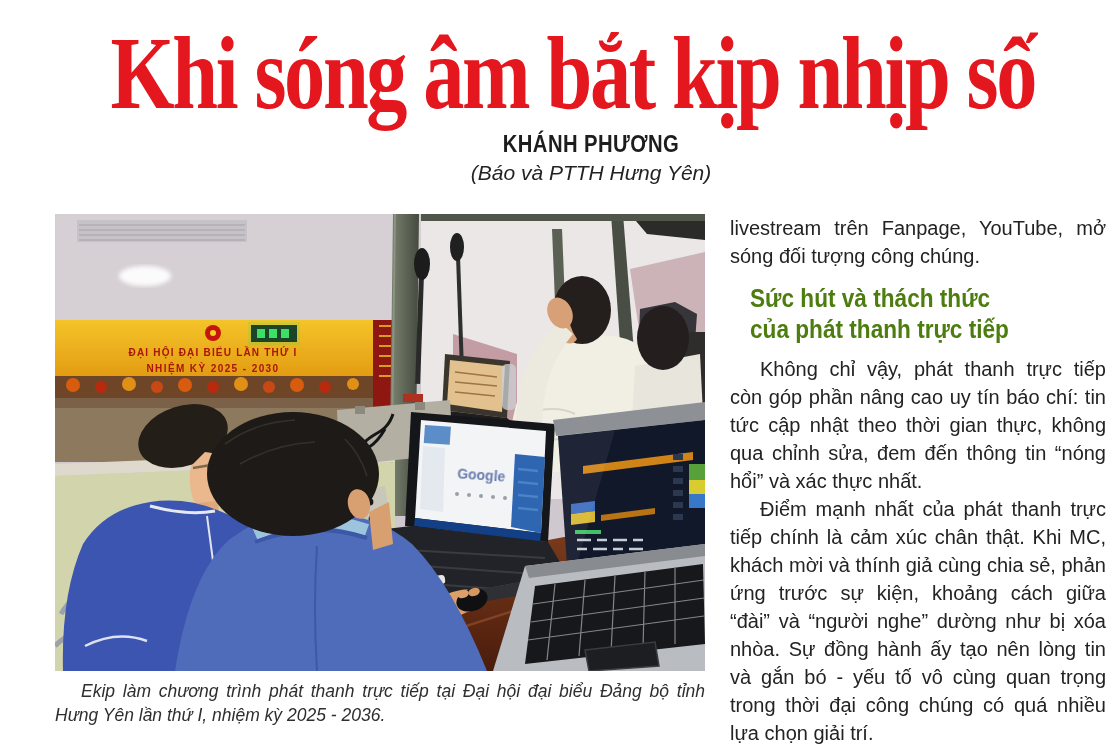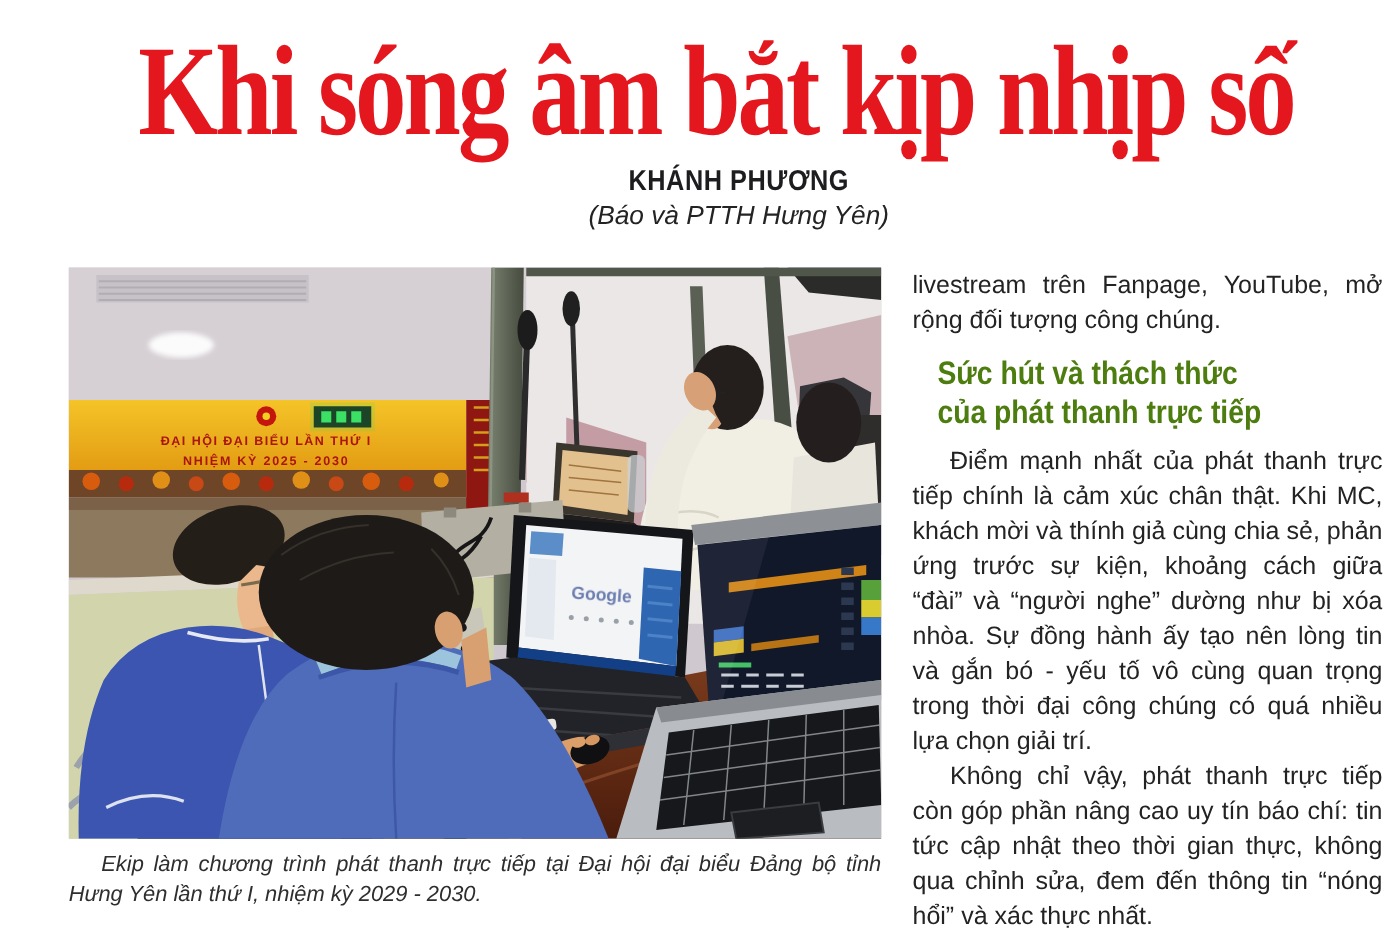--- a/index.html
+++ b/index.html
@@ -303,28 +303,28 @@
           <path d="M120,457 Q135,360 175,325 Q215,295 262,297 Q322,300 357,330 Q397,370 432,457 Z" fill="#4f6cba"></path>
           <path d="M200,320 Q257,296 312,316" stroke="#9cc4dc" stroke-width="12" fill="none"></path>
           <path d="M200,328 Q257,306 312,324" stroke="#3c57a8" stroke-width="4" fill="none"></path>
           <path d="M262,332 Q258,392 262,457" stroke="#3e58a6" stroke-width="2" fill="none"></path>
           <ellipse cx="238" cy="260" rx="86" ry="62" fill="#1e1a17"></ellipse>
           <path d="M170,230 Q200,208 240,206 M185,250 Q220,230 260,228 M290,225 Q305,240 312,262" stroke="#35302a" stroke-width="1.6" fill="none"></path>
           <ellipse cx="304" cy="290" rx="11" ry="15" fill="#d8a070" transform="rotate(-12 304 290)"></ellipse>
           <polygon points="314,298 334,288 338,330 318,336" fill="#d8a070"></polygon>
         </g>
       </svg>
-      <figcaption>Ekip làm chương trình phát thanh trực tiếp tại Đại hội đại biểu Đảng bộ tỉnh Hưng Yên lần thứ I, nhiệm kỳ 2029 - 2030.</figcaption>
+      <figcaption>Ekip làm chương trình phát thanh trực tiếp tại Đại hội đại biểu Đảng bộ tỉnh Hưng Yên lần thứ I, nhiệm kỳ 2025 - 2036.</figcaption>
     </figure>
 
     <div class="col-right">
-      <p>livestream trên Fanpage, YouTube, mở rộng đối tượng công chúng.</p>
+      <p>livestream trên Fanpage, YouTube, mở sóng đối tượng công chúng.</p>
       <h2 class="subhead">
         <span>Sức hút và thách thức</span>
         <span>của phát thanh trực tiếp</span>
       </h2>
+      <p class="indent">Không chỉ vậy, phát thanh trực tiếp còn góp phần nâng cao uy tín báo chí: tin tức cập nhật theo thời gian thực, không qua chỉnh sửa, đem đến thông tin “nóng hổi” và xác thực nhất.</p>
       <p class="indent">Điểm mạnh nhất của phát thanh trực tiếp chính là cảm xúc chân thật. Khi MC, khách mời và thính giả cùng chia sẻ, phản ứng trước sự kiện, khoảng cách giữa “đài” và “người nghe” dường như bị xóa nhòa. Sự đồng hành ấy tạo nên lòng tin và gắn bó - yếu tố vô cùng quan trọng trong thời đại công chúng có quá nhiều lựa chọn giải trí.</p>
-      <p class="indent">Không chỉ vậy, phát thanh trực tiếp còn góp phần nâng cao uy tín báo chí: tin tức cập nhật theo thời gian thực, không qua chỉnh sửa, đem đến thông tin “nóng hổi” và xác thực nhất.</p>
       <p class="indent">Tuy nhiên, đây cũng là loại hình</p>
     </div>
 
   </div>
 </div>
 
 </body></html>

